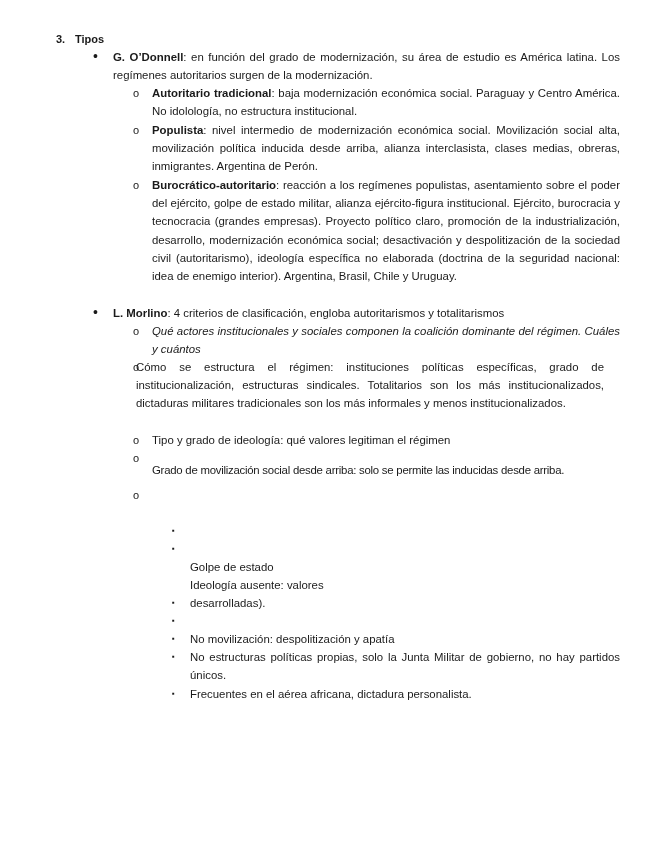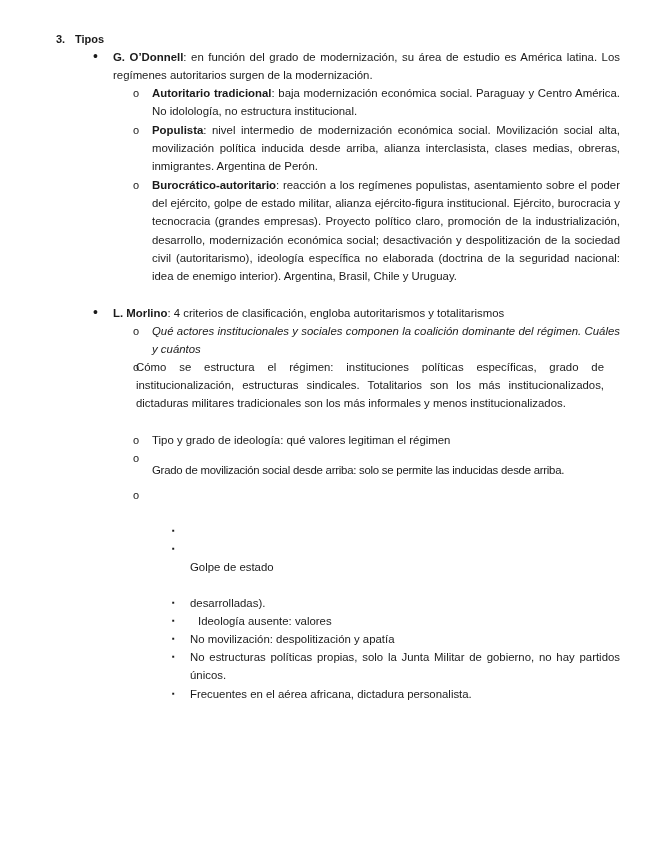--- a/index.html
+++ b/index.html
@@ -69,21 +69,21 @@
 
   <span class="marker sq" style="left:172px; top:522px;">▪</span>
   <div class="block lastline" style="left:190px; top:522px; width:430px;margin-top:36px;">Golpe de estado</div>
 
   <span class="marker sq" style="left:172px; top:540px;">▪</span>
 
   <span class="marker sq" style="left:172px; top:594px;">▪</span>
   <div class="block lastline" style="left:190px; top:594px; width:430px;">desarrolladas).</div>
 
   <span class="marker sq" style="left:172px; top:612px;">▪</span>
-  <div class="block lastline" style="left:190px; top:612px; width:430px;margin-left:8px;">Ideología ausente: valores</div>
+  <div class="block lastline" style="left:190px; top:576px; width:430px;">Ideología ausente: valores</div>
 
   <span class="marker sq" style="left:172px; top:630px;">▪</span>
   <div class="block lastline" style="left:190px; top:630px; width:430px;">No movilización: despolitización y apatía</div>
 
   <span class="marker sq" style="left:172px; top:648px;">▪</span>
   <div class="block lastline" style="left:190px; top:648px; width:430px;">No estructuras políticas propias, solo la Junta Militar de gobierno, no hay partidos únicos.</div>
 
   <span class="marker sq" style="left:172px; top:685px;">▪</span>
   <div class="block lastline" style="left:190px; top:685px; width:430px;">Frecuentes en el aérea africana, dictadura personalista.</div>
 

